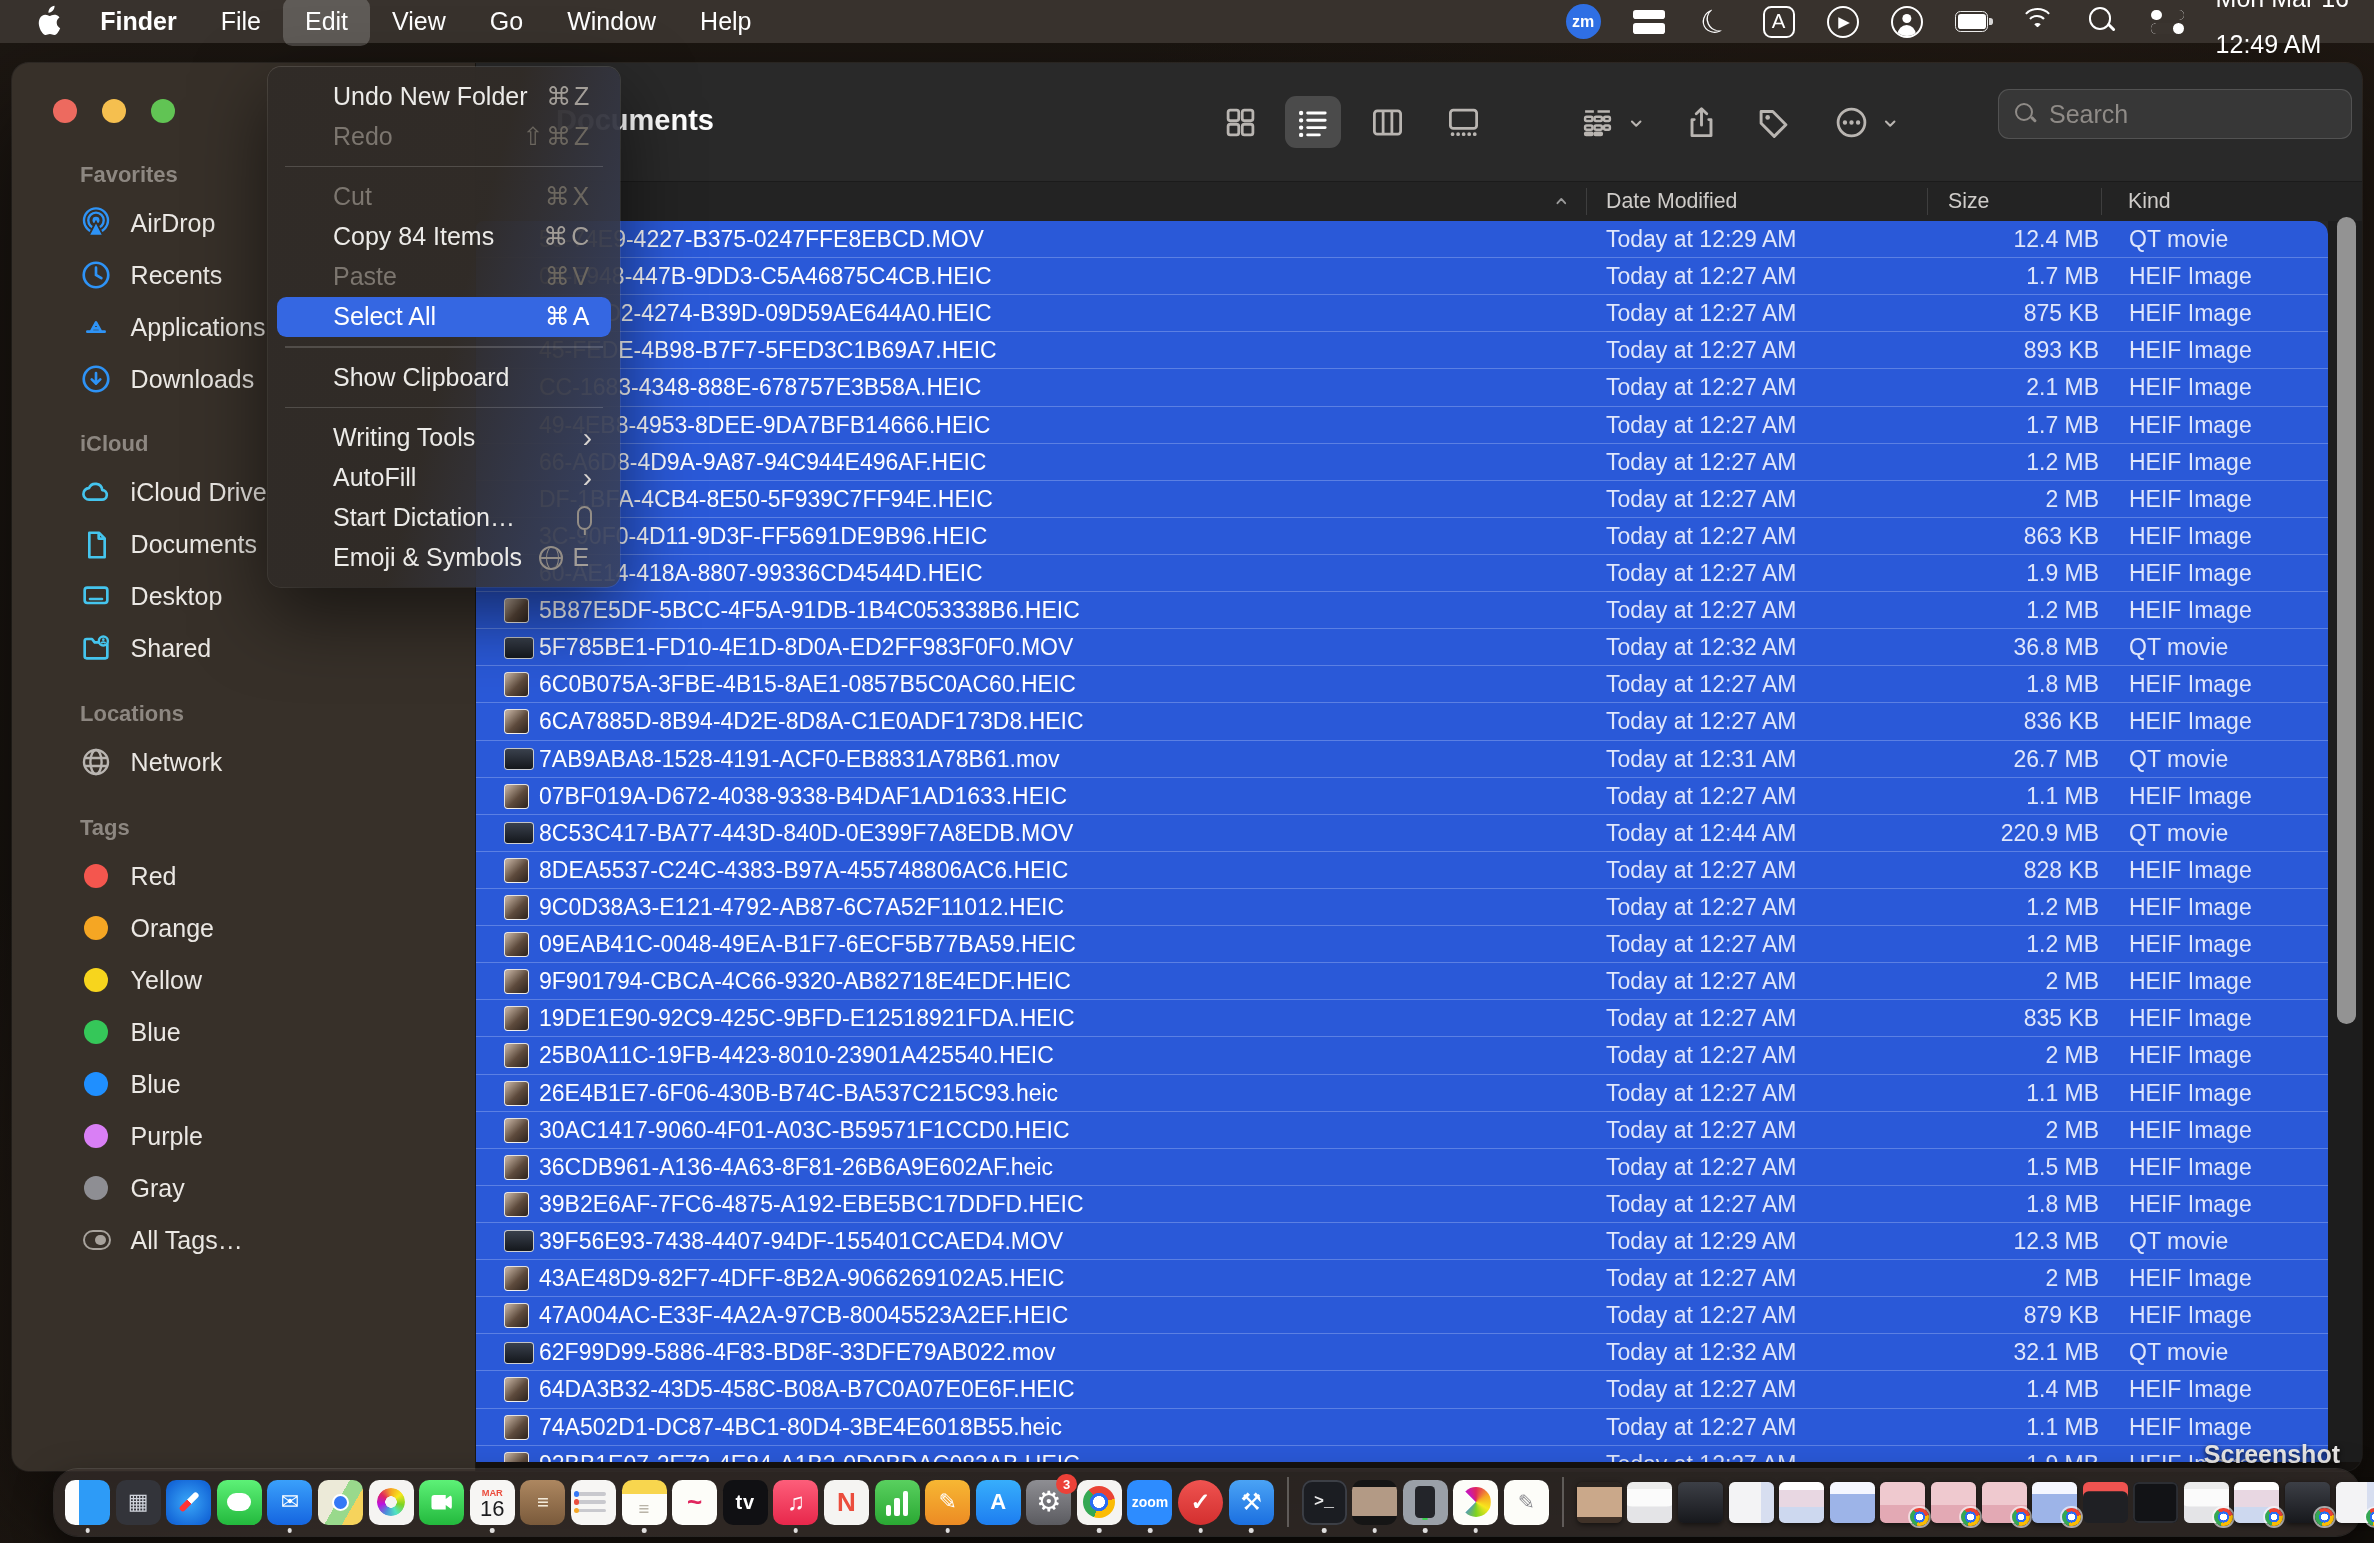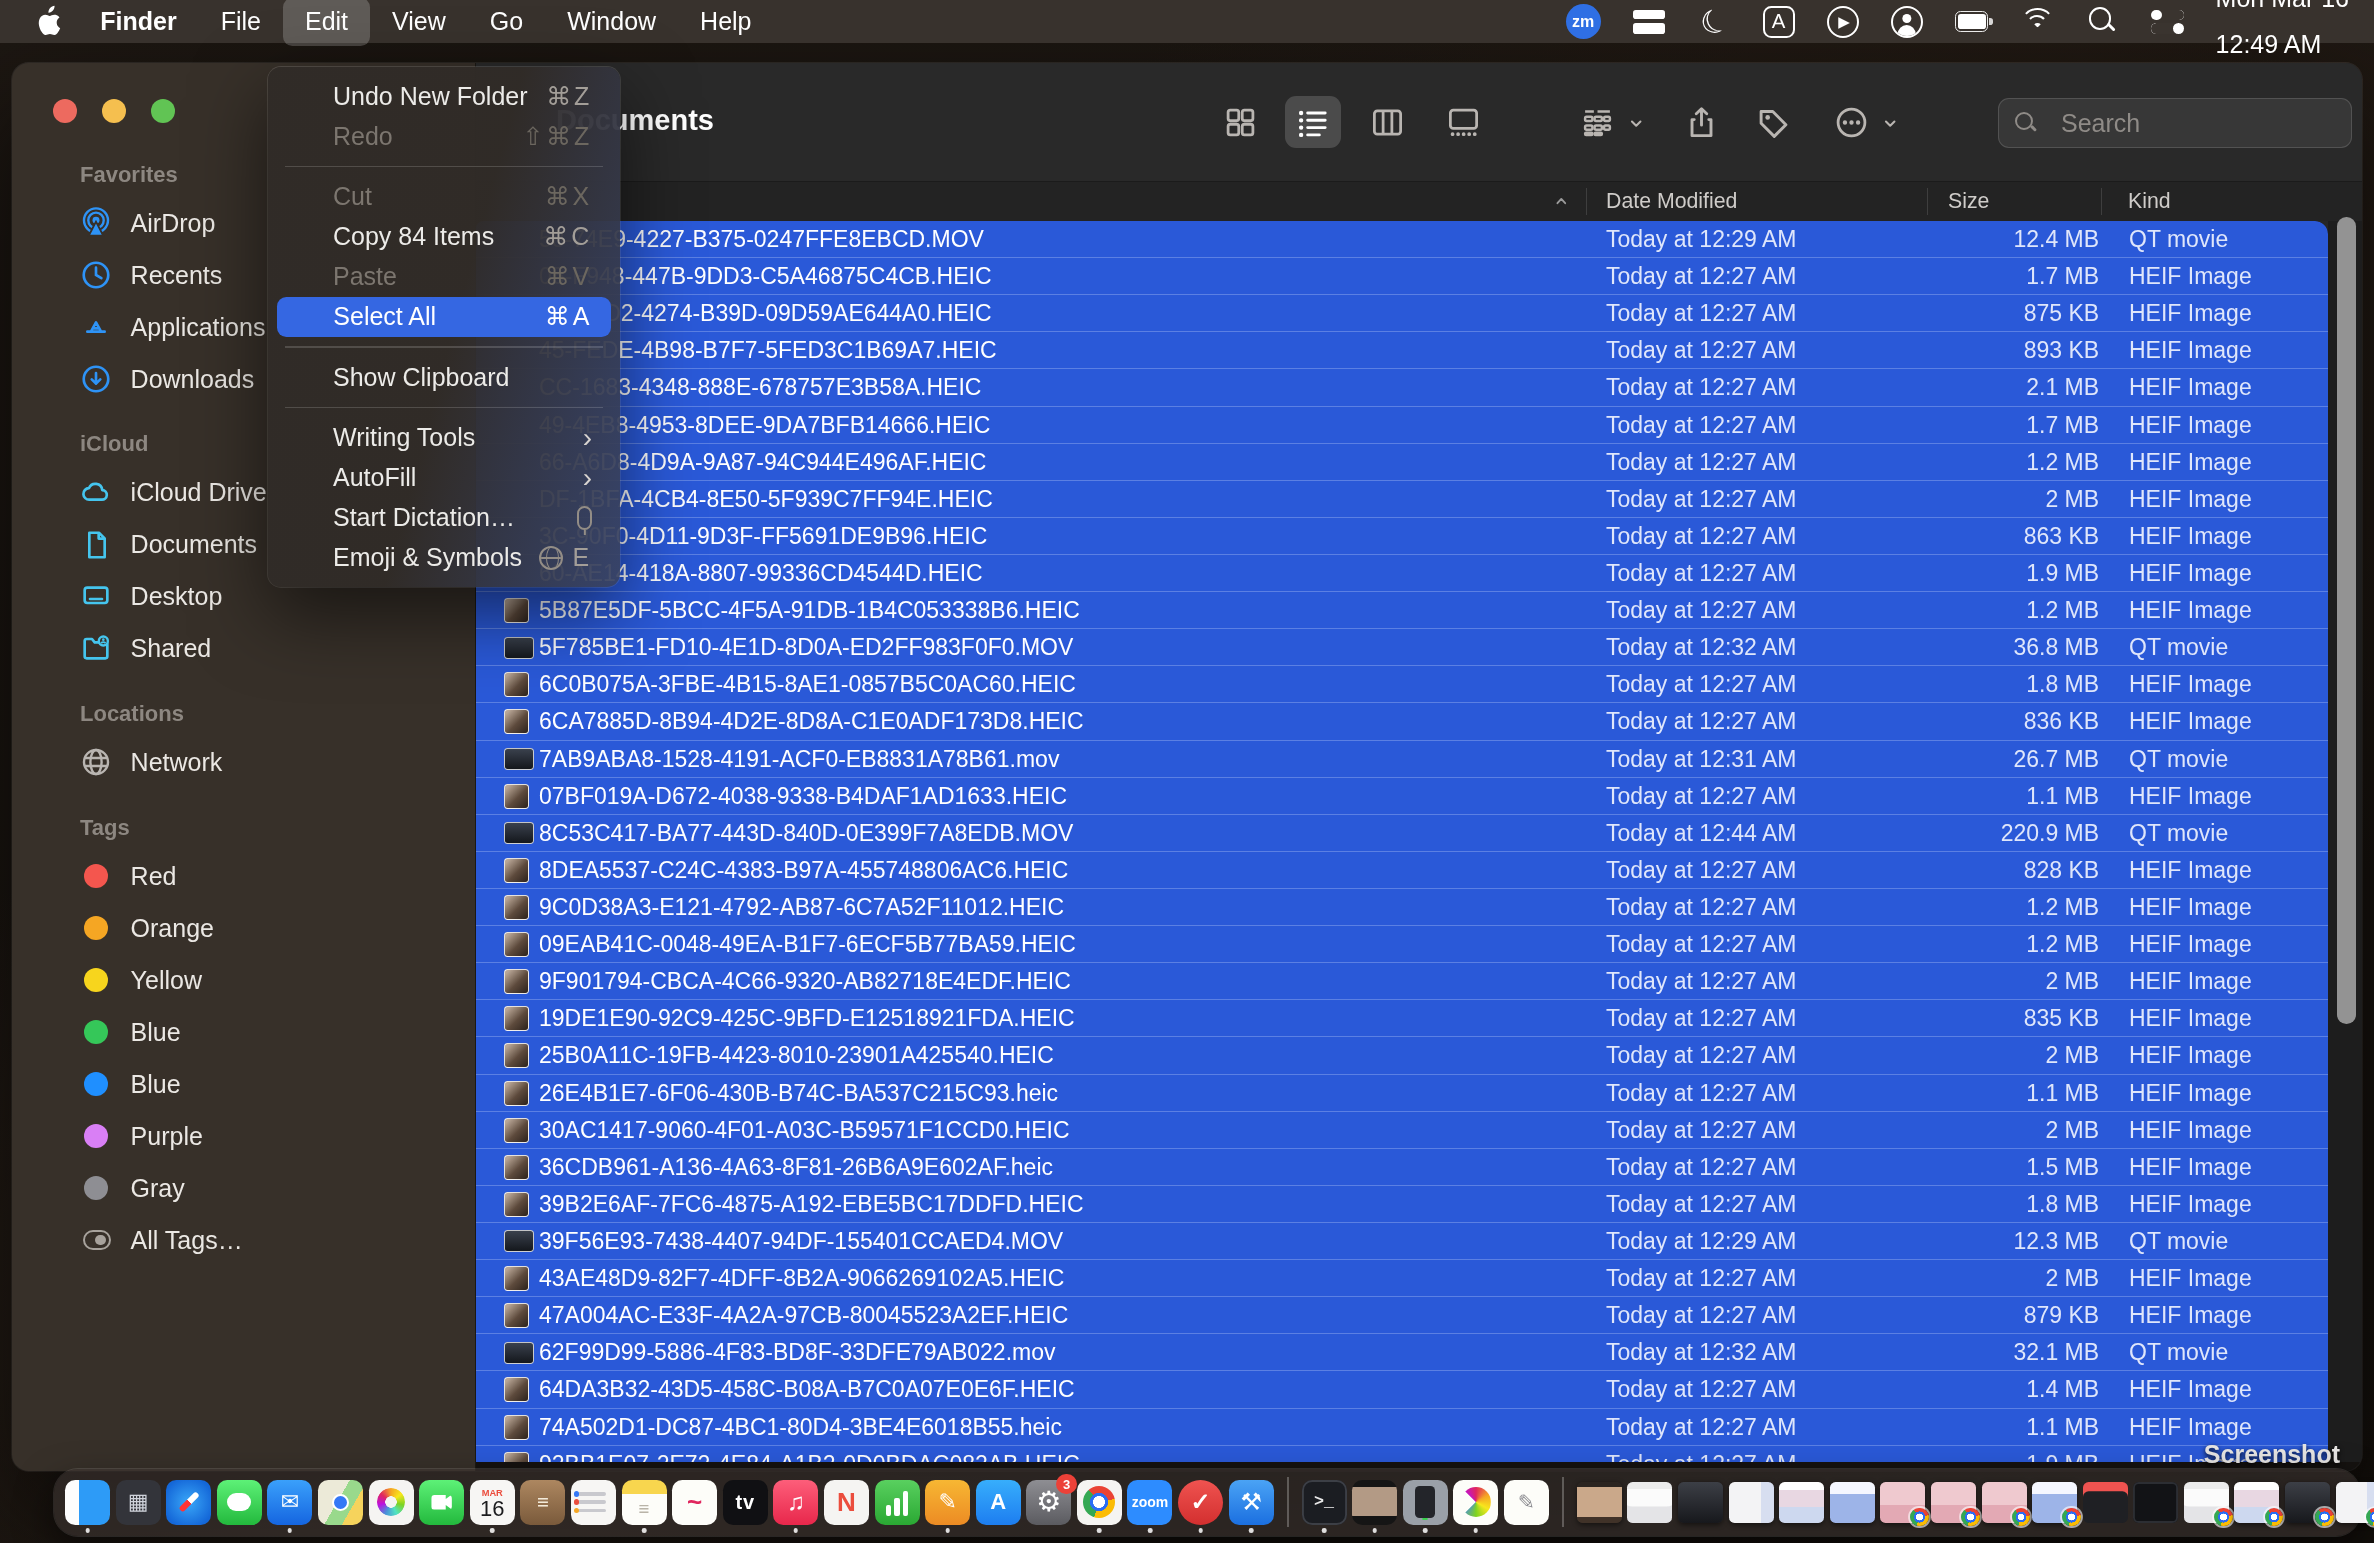--- a/index.html
+++ b/index.html
@@ -66,22 +66,22 @@
 
   
   .content{position:absolute;left:464px;top:0;right:0;bottom:0;background:#262626;}
   .toolbar{position:absolute;left:0;right:0;top:0;height:119px;background:#292929;border-bottom:0.9px solid #1b1b1b;}
   .win-title{position:absolute;left:80px;top:41px;font-size:29px;font-weight:700;color:#fff;}
   .tb-ic{position:absolute;top:33px;width:56px;height:52px;display:flex;align-items:center;justify-content:center;color:#b9b5b1;}
   .tb-ic svg{width:35px;height:35px;}
   .tb-ic.sel{background:rgba(255,255,255,.16);border-radius:11px;color:#fff;}
   .tb-chev{position:absolute;top:50px;color:#b9b5b1;}
   .tb-chev svg{width:20.4px;height:20.4px;}
-  .searchbox{position:absolute;top:35px;left:1522px;width:354px;height:50px;border-radius:11px;
-    background:rgba(255,255,255,.065);border:0.9px solid rgba(255,255,255,.14);display:flex;align-items:center;gap:23px;padding:0 15px;}
+  .searchbox{position:absolute;top:26px;left:1522px;width:354px;height:50px;border-radius:11px;
+    background:rgba(255,255,255,.065);border:0.9px solid rgba(255,255,255,.14);display:flex;align-items:center;gap:11px;padding:0 15px;}
   .searchbox .sg{width:24px;height:24px;position:relative;flex:0 0 24px;}
   .sg::before{content:"";position:absolute;left:0.9px;top:0.9px;width:14px;height:14px;border:2.8px solid #8f8b87;border-radius:50%;}
   .sg::after{content:"";position:absolute;left:16px;top:16px;width:7.4px;height:2.8px;background:#8f8b87;border-radius:1.9px;transform:rotate(45deg);}
   .searchbox .ph{font-size:25px;color:#8f8b87;}
 
   .listhead{position:absolute;left:0;right:0;top:119px;height:39px;background:#232323;color:#cfccc9;font-size:21.3px;}
   .lh-sep{position:absolute;top:5.6px;bottom:5.6px;width:0.9px;background:#3e3e3e;}
   .lh-label{position:absolute;top:0;height:39px;display:flex;align-items:center;}
   .lh-caret{position:absolute;top:0;height:39px;display:flex;align-items:center;color:#9a9a9a;}
   .lh-caret svg{width:18.6px;height:18.6px;}

